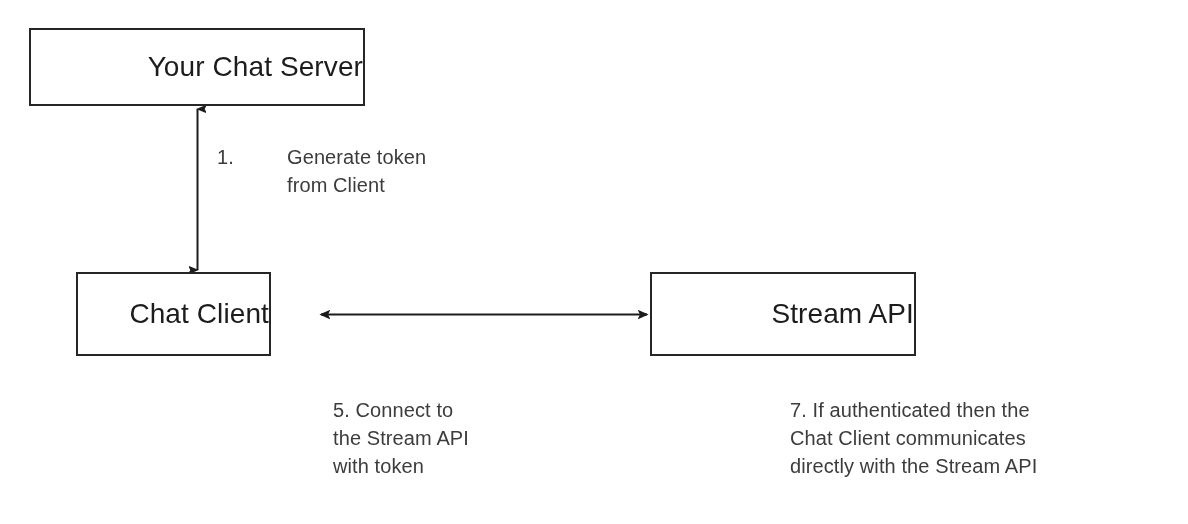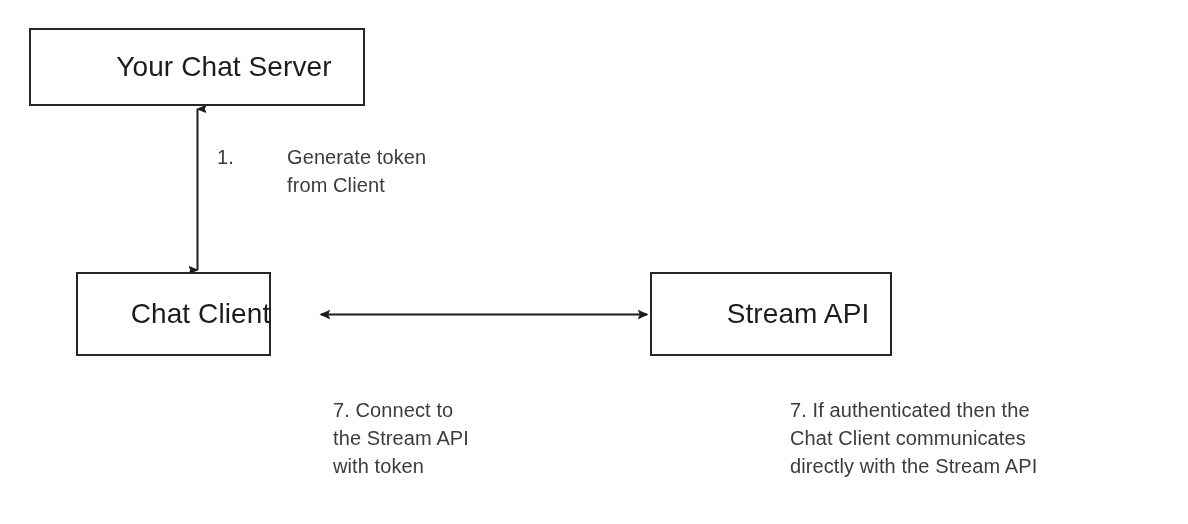--- a/index.html
+++ b/index.html
@@ -22,35 +22,35 @@
   }
 
   
   .node {
     position: absolute;
     box-sizing: border-box;
     background: #ffffff;
     border: 2px solid #262626;
     display: flex;
     align-items: center;
-    justify-content: center;
+    justify-content: flex-end;
     padding-left: 36px;
   }
   .node-label {
     font-size: 28px;
     line-height: 1;
     color: #1c1c1c;
     letter-spacing: 0.1px;
     white-space: nowrap;
     padding-left: 18px;
   }
 
   #node-chat-server { left: 29px;  top: 28px;  width: 336px; height: 78px; }
   #node-chat-client { left: 76px;  top: 272px; width: 195px; height: 84px; }
-  #node-stream-api  { left: 650px; top: 272px; width: 242px; height: 84px; }
+  #node-stream-api  { left: 650px; top: 272px; width: 266px; height: 84px; }
 
   
   #connectors {
     position: absolute;
     left: 0;
     top: 0;
     width: 1188px;
     height: 524px;
     pointer-events: none;
   }
@@ -104,21 +104,21 @@
   </div>
 
   <div class="node" id="node-stream-api">
     <span class="node-label">Stream API</span>
   </div>
 
   <div class="caption" id="caption-1-number">1.</div>
   <div class="caption" id="caption-1-text">Generate token
 from Client</div>
 
-  <div class="caption" id="caption-2">7. Connect to
+  <div class="caption" id="caption-2">5. Connect to
 the Stream API
 with token</div>
 
   <div class="caption" id="caption-3">7. If authenticated then the
 Chat Client communicates
 directly with the Stream API</div>
 
 </div>
 
 </body></html>

